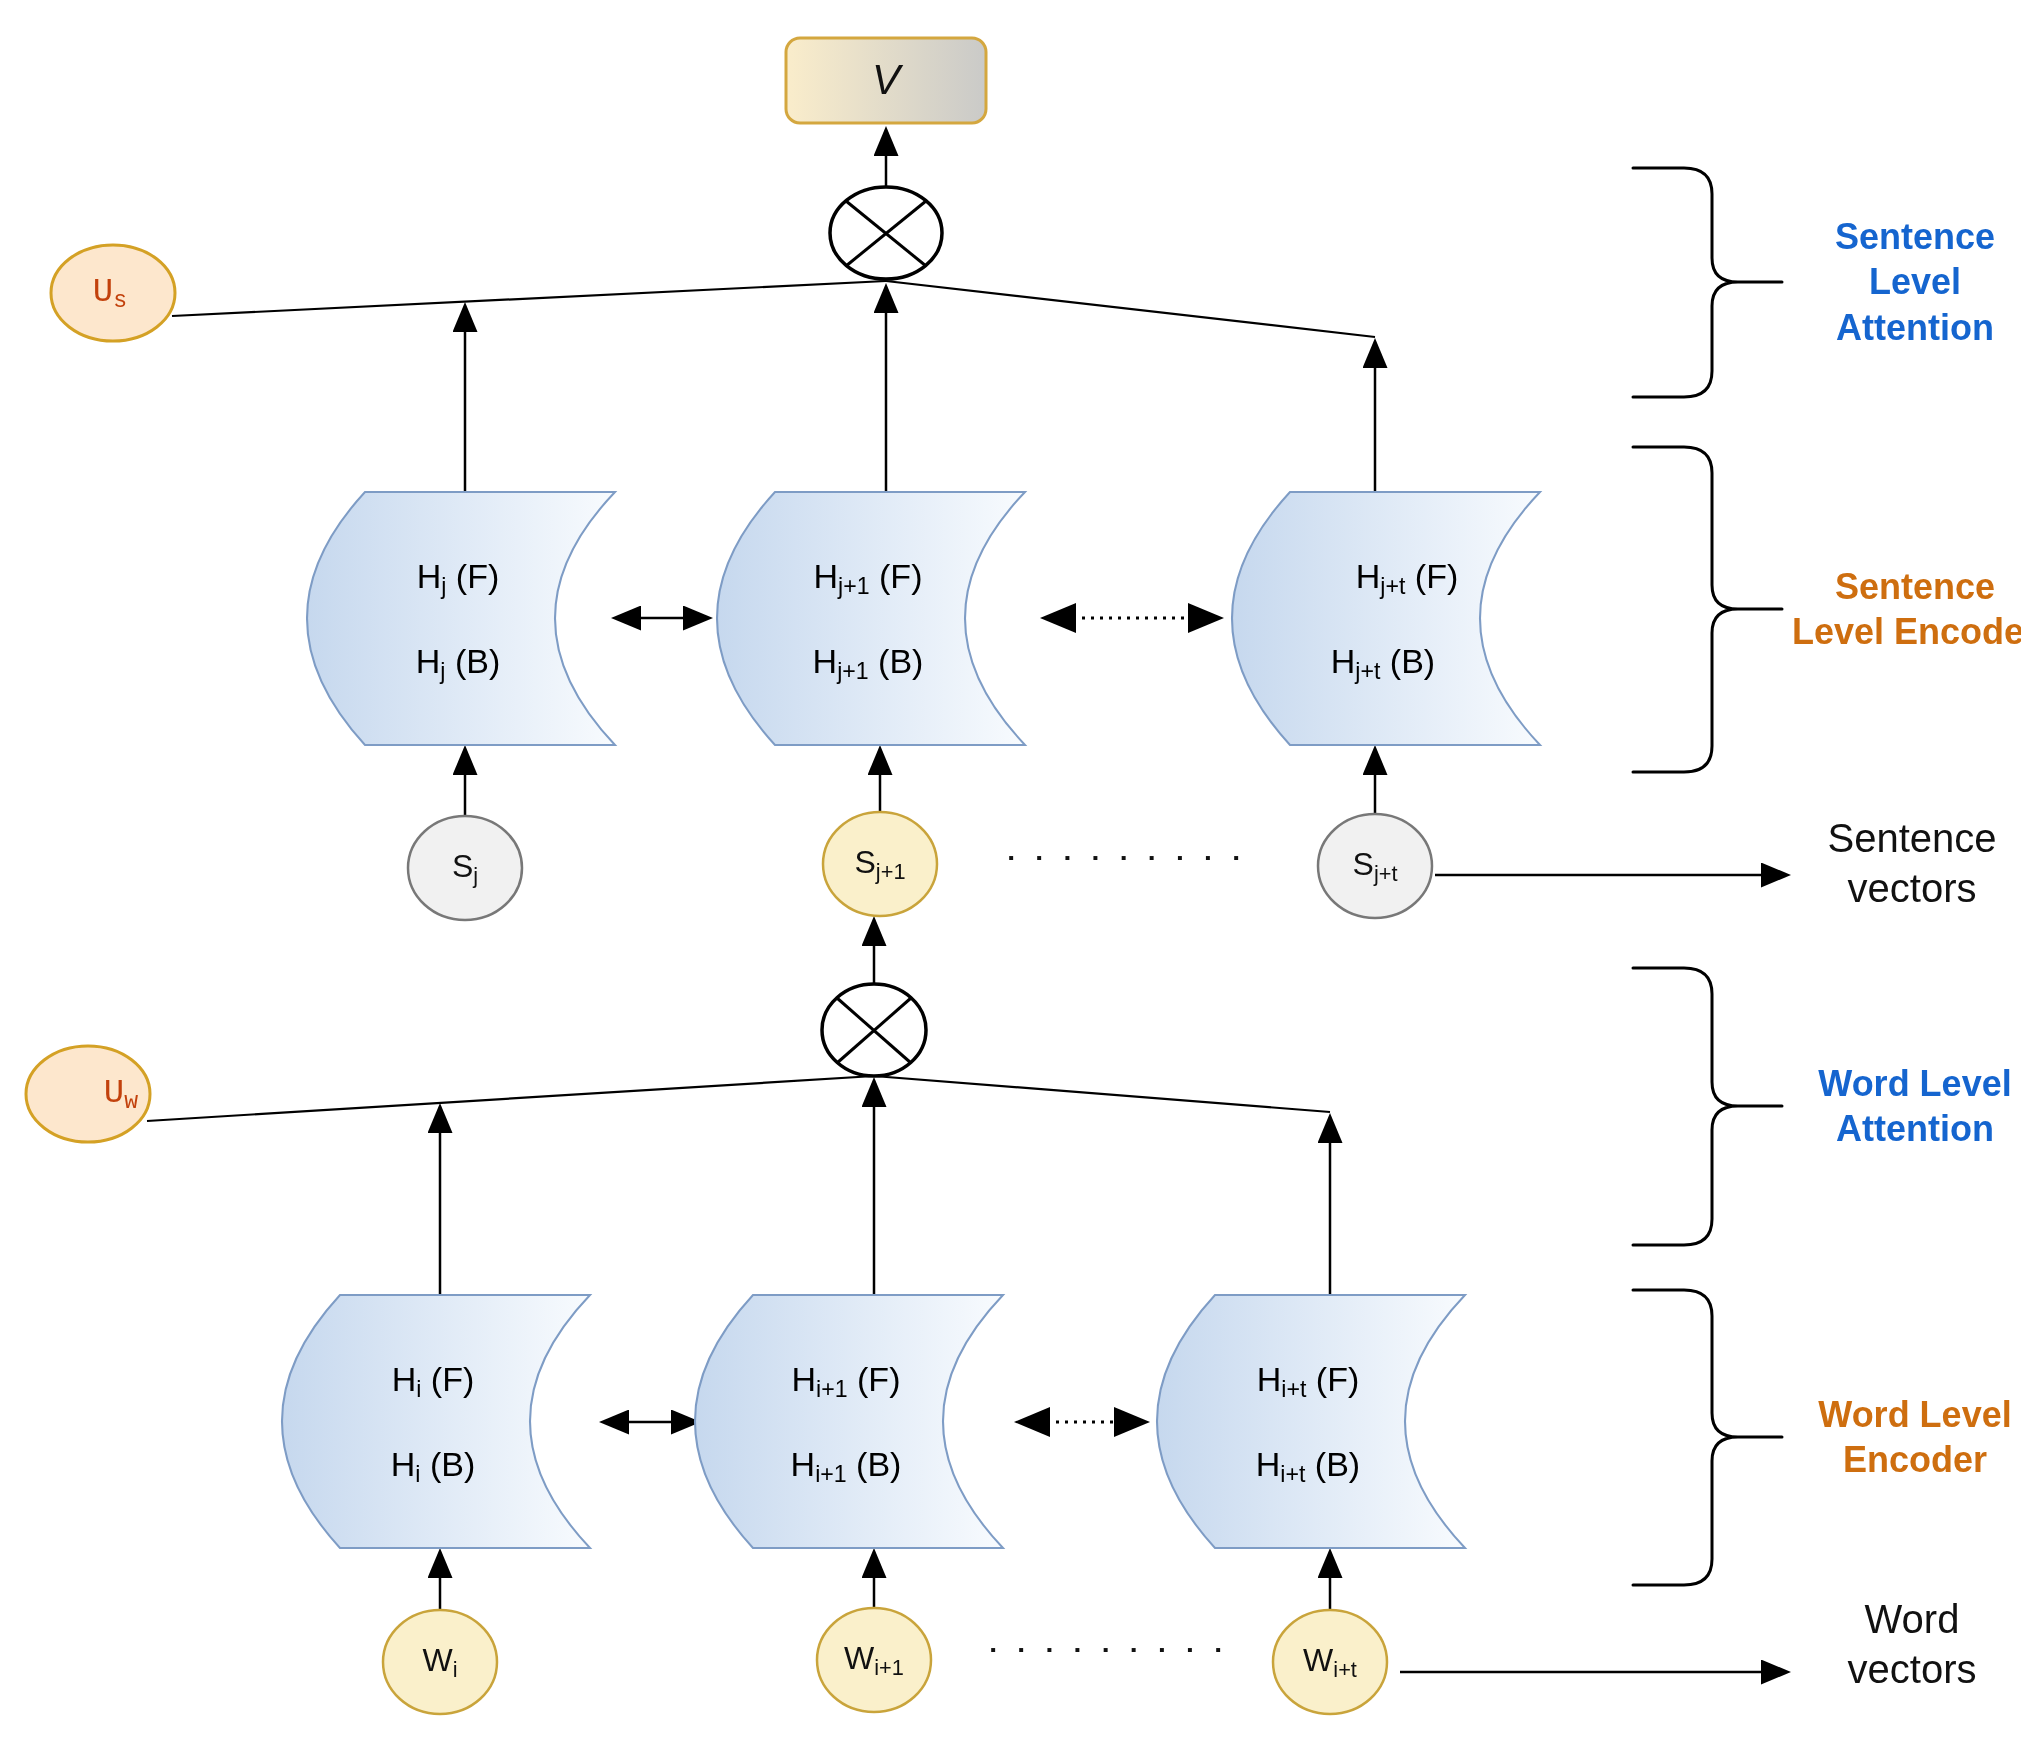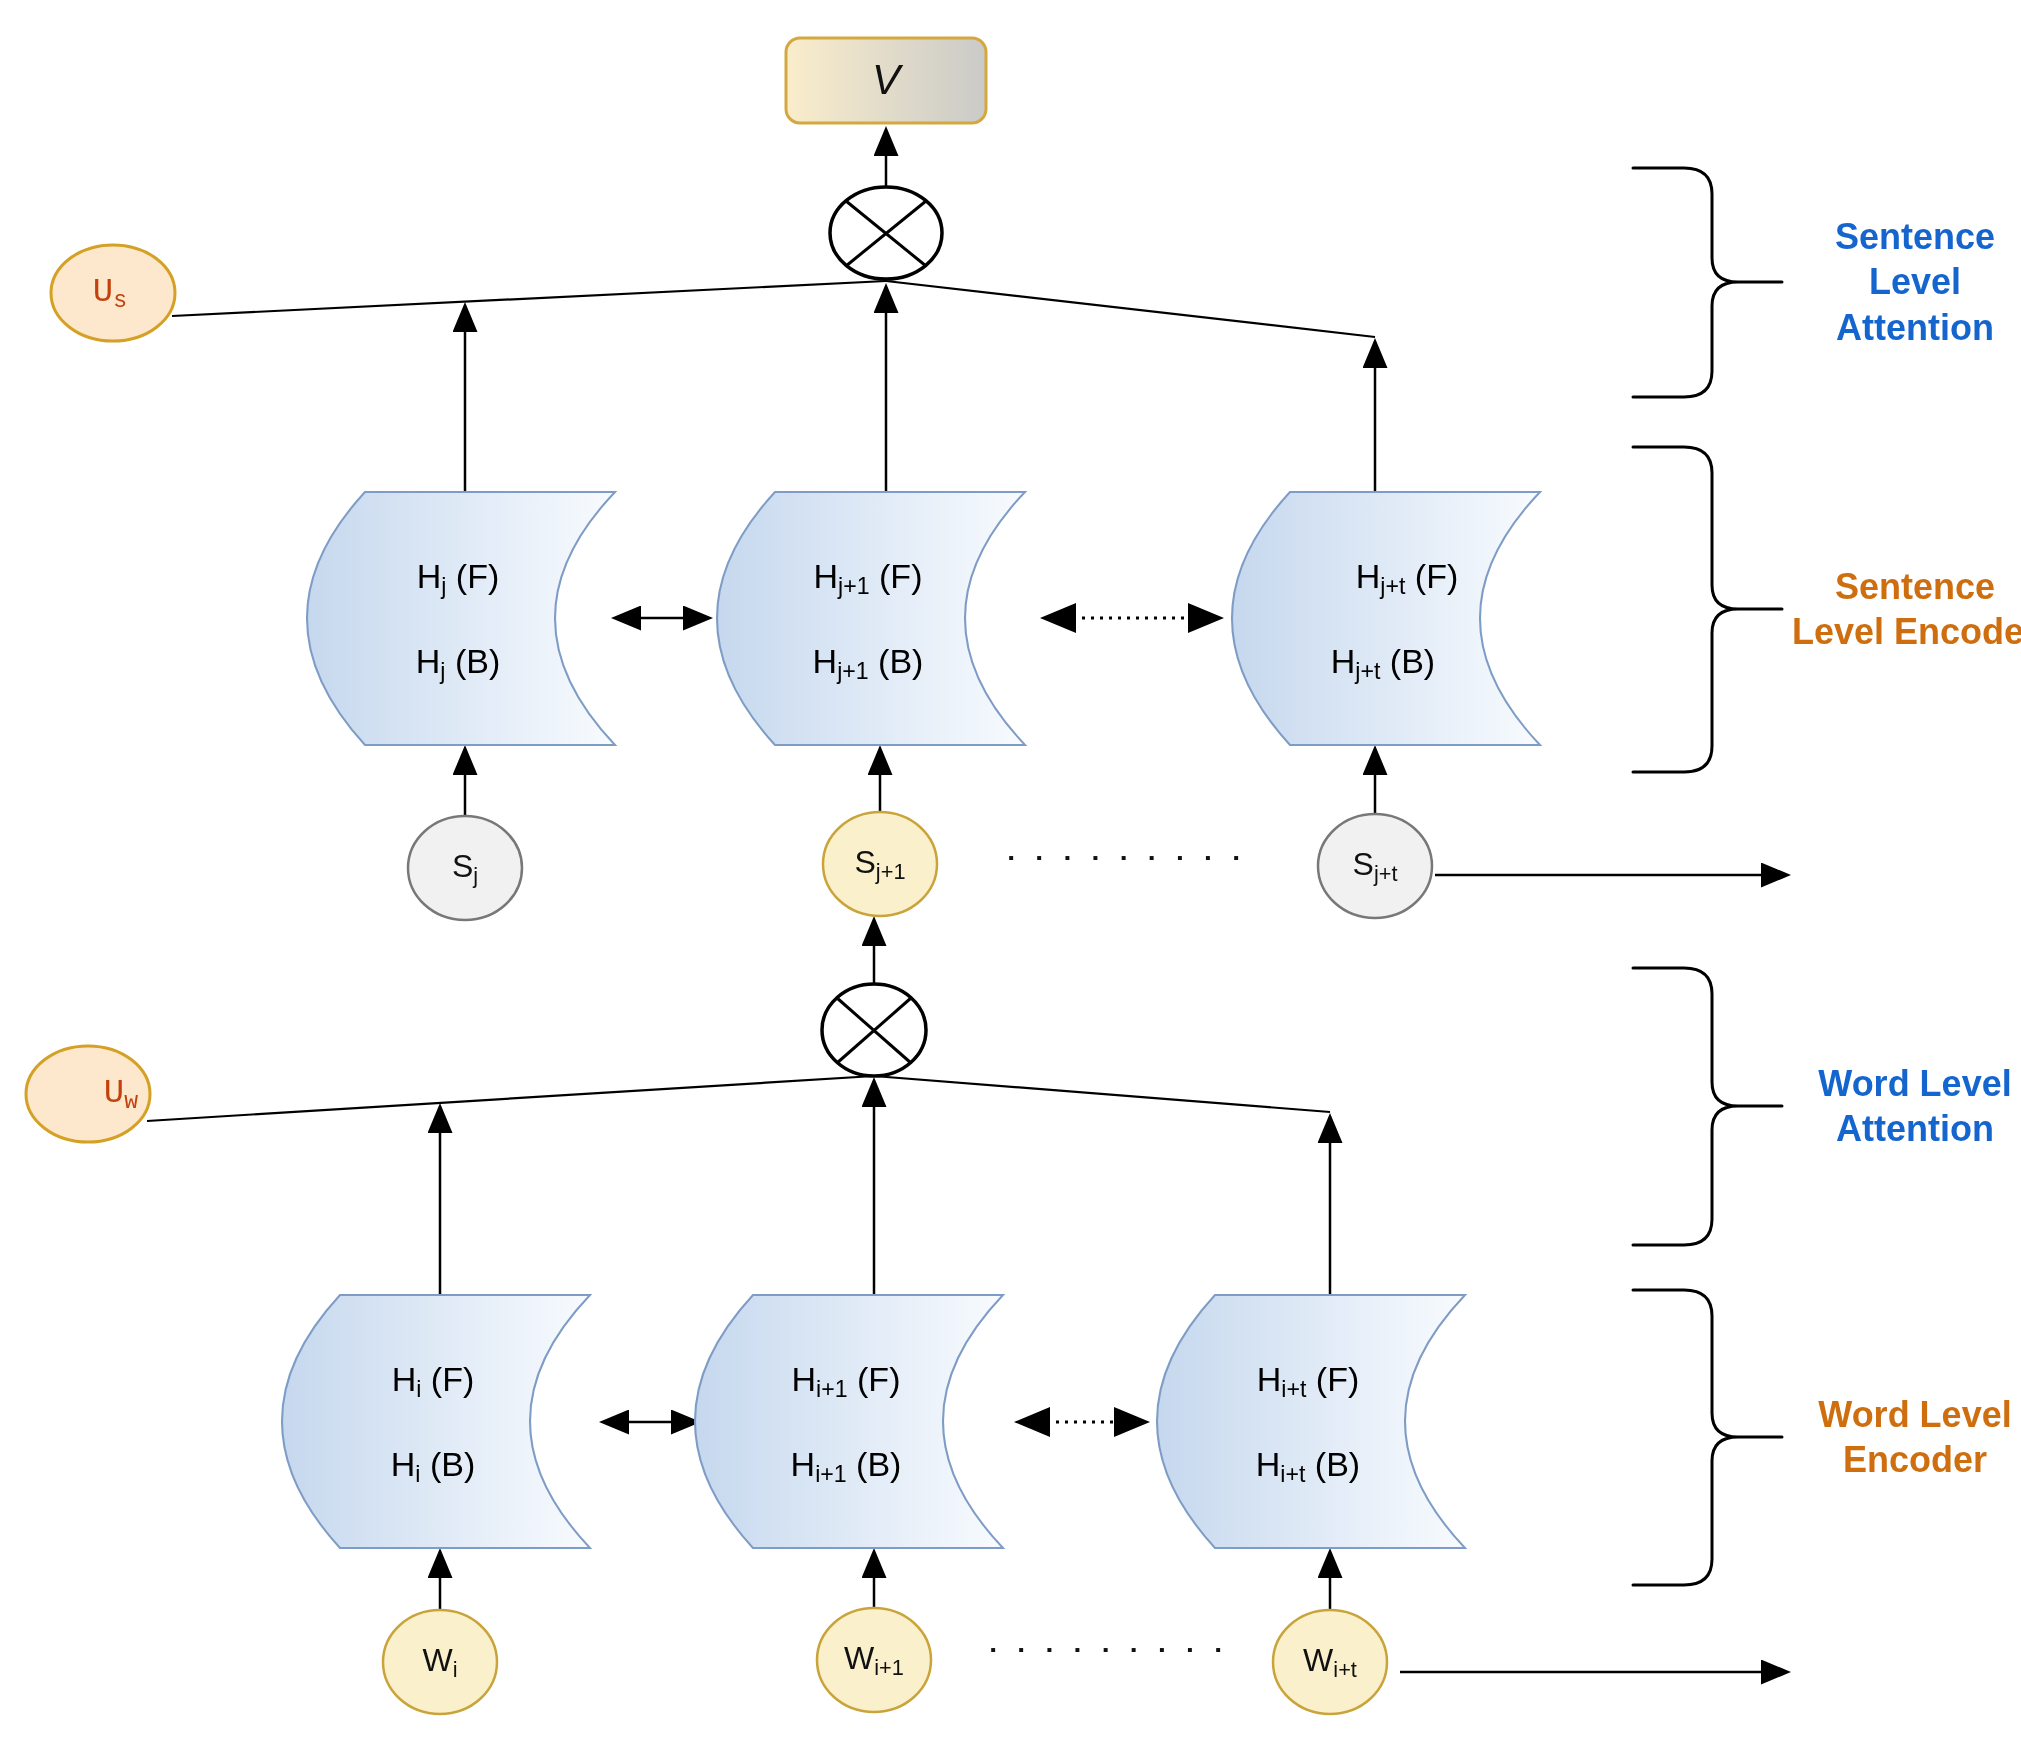--- a/index.html
+++ b/index.html
@@ -215,16 +215,18 @@
   </div>
   <div class="abs vec-label" style="left:1330px;top:1660px;">
     <span>W</span><sub>i+t</sub>
   </div>
 
   <div class="abs dots" style="left:1128px;top:858px;">▪ ▪ ▪ ▪ ▪ ▪ ▪ ▪ ▪</div>
   <div class="abs dots" style="left:1110px;top:1650px;">▪ ▪ ▪ ▪ ▪ ▪ ▪ ▪ ▪</div>
 
   <div class="abs side-label attn" style="left:1915px;top:282px;">Sentence Level Attention</div>
   <div class="abs side-label enc" style="left:1915px;top:609px;">Sentence Level Encoder</div>
+  <div class="abs side-label vec" style="left:1912px;top:863px;">Sentence vectors</div>
   <div class="abs side-label attn" style="left:1915px;top:1106px;">Word Level Attention</div>
   <div class="abs side-label enc" style="left:1915px;top:1437px;">Word Level Encoder</div>
+  <div class="abs side-label vec" style="left:1912px;top:1644px;">Word vectors</div>
 
 </div>
 
 </body></html>

